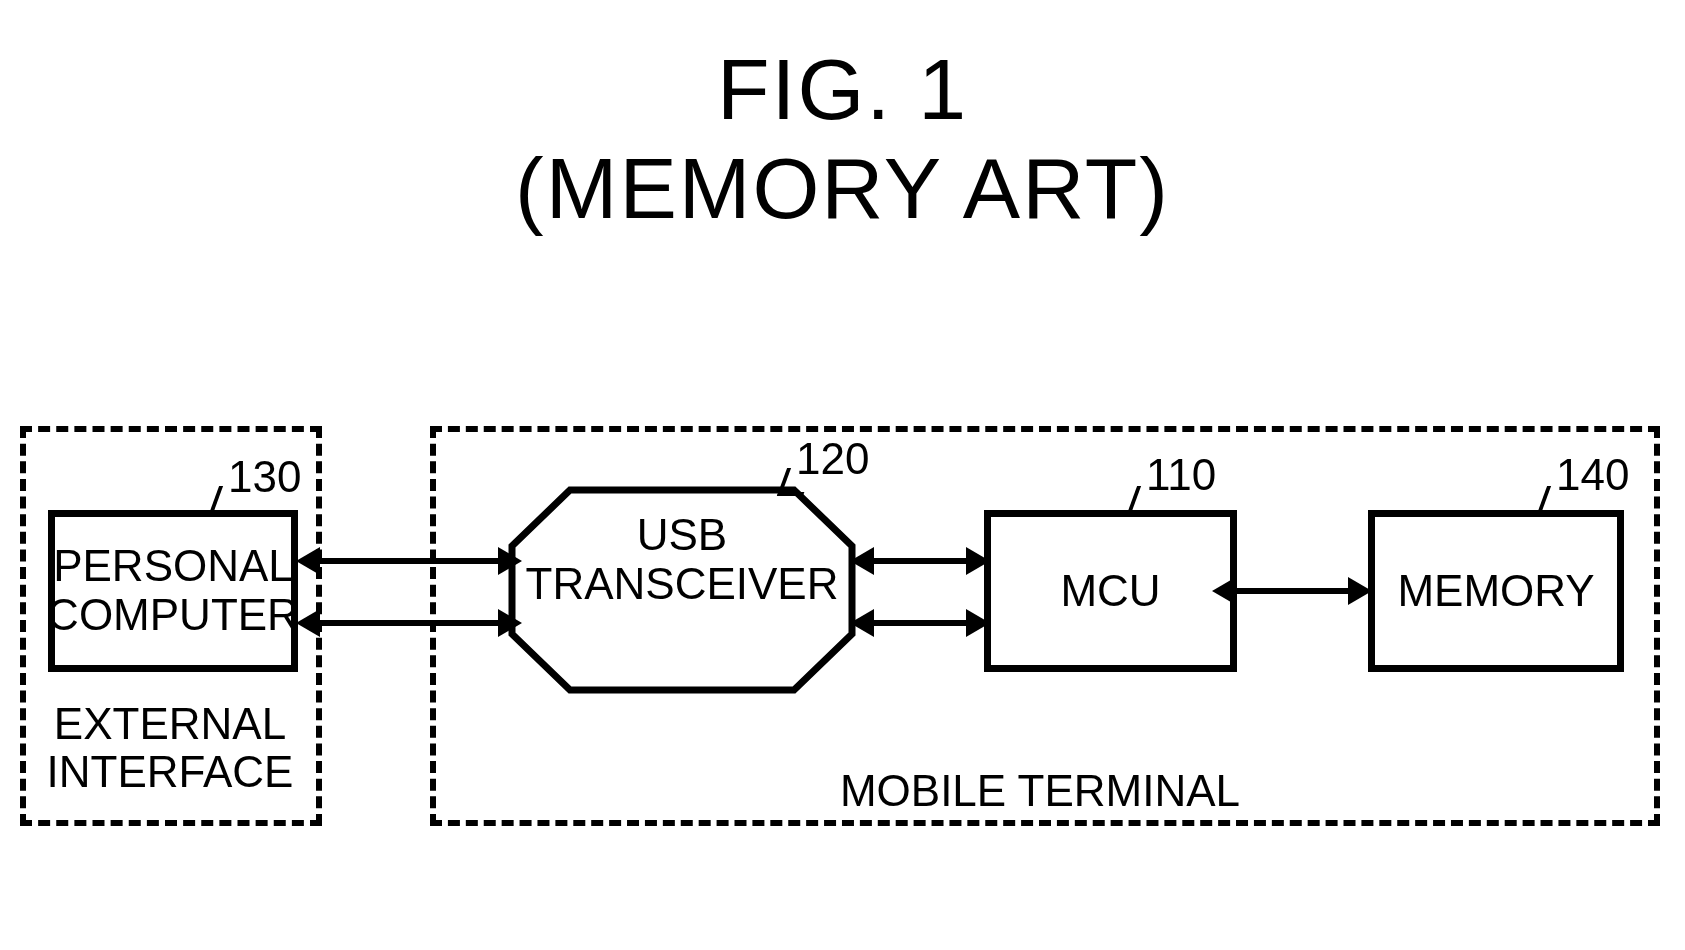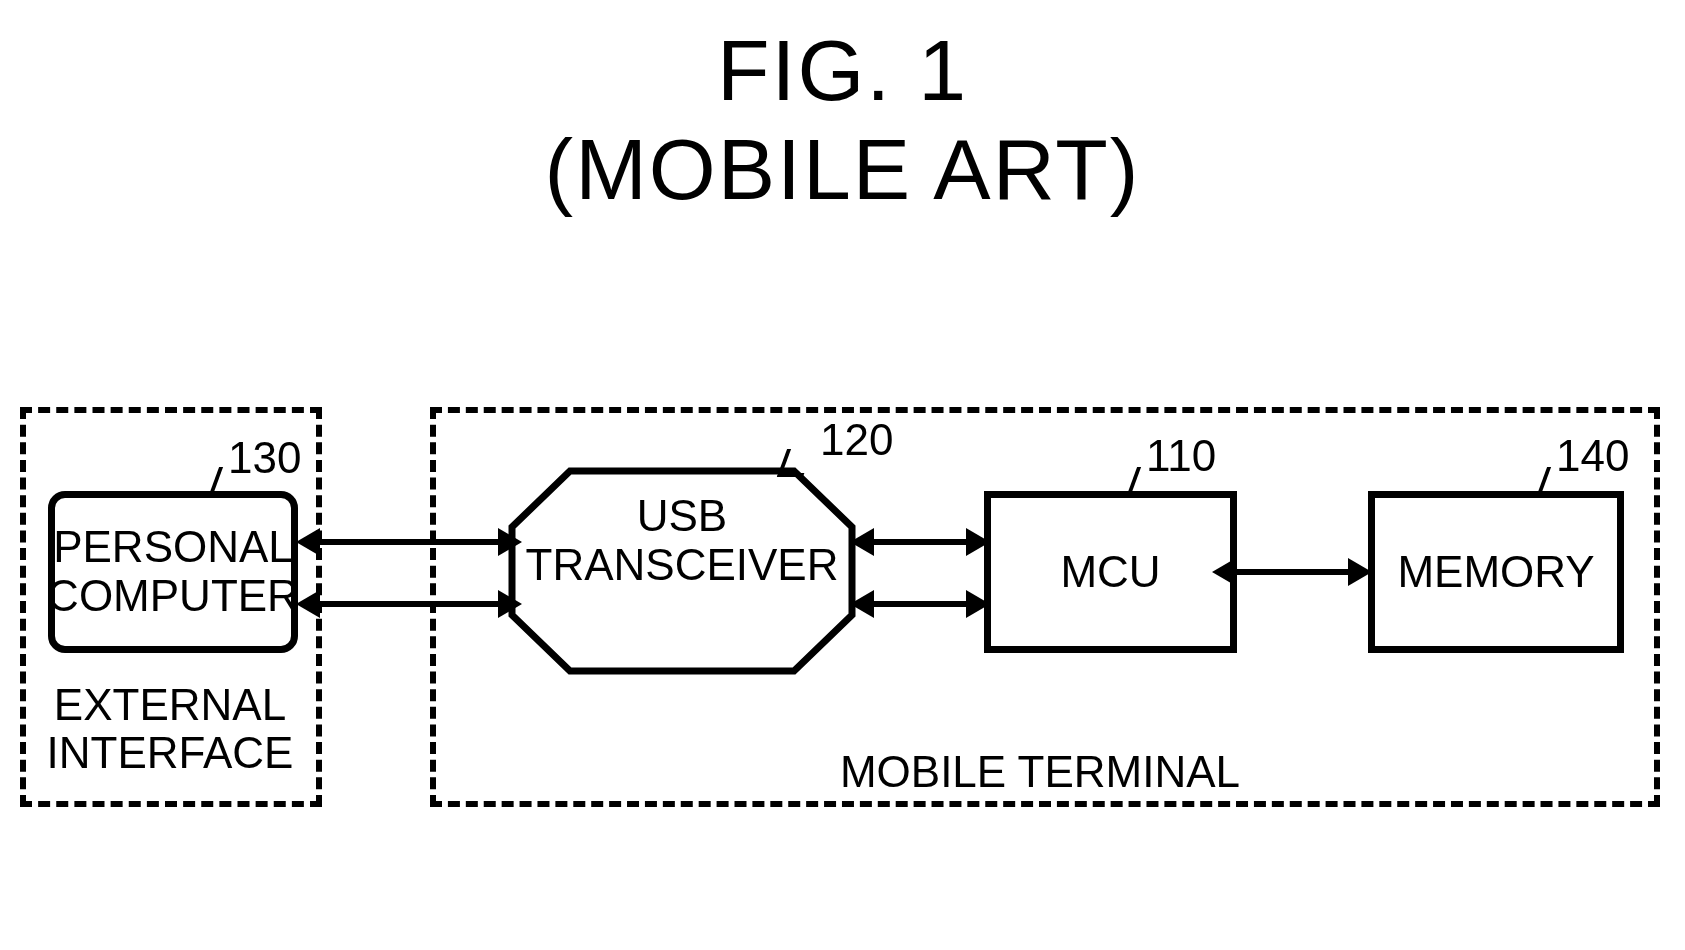--- a/index.html
+++ b/index.html
@@ -6,21 +6,21 @@
     margin: 0;
     padding: 0;
     width: 1685px;
     height: 950px;
     background: #ffffff;
     font-family: Arial, Helvetica, sans-serif;
     color: #000000;
   }
   .title-block {
     text-align: center;
-    padding-top: 21px;
+    padding-top: 40px;
     line-height: 1.15;
   }
   .title-line {
     font-size: 86px;
     letter-spacing: 2px;
     font-weight: 400;
   }
   .diagram {
     position: relative;
     width: 1685px;
@@ -95,46 +95,46 @@
   .arrowhead.right {
     border-width: 14px 0 14px 24px;
     border-color: transparent transparent transparent #000;
   }
 </style>
 </head>
 <body>
 
 <div class="title-block">
   <div class="title-line">FIG. 1</div>
-  <div class="title-line">(MOBILE ART)</div>
+  <div class="title-line">(MEMORY ART)</div>
 </div>
 
 <div class="diagram">
 
   <div class="dashed-box" style="left:20px; top:28px; width:302px; height:400px;"></div>
   <div class="group-label" style="left:40px; top:302px; width:260px; white-space:pre-line;">EXTERNAL
 INTERFACE</div>
 
   <div class="dashed-box" style="left:430px; top:28px; width:1230px; height:400px;"></div>
   <div class="group-label" style="left:820px; top:369px; width:440px;">MOBILE TERMINAL</div>
 
-  <div class="solid-block" style="left:48px; top:112px; width:250px; height:162px; white-space:pre-line;border-radius:17px;">PERSONAL
+  <div class="solid-block" style="left:48px; top:112px; width:250px; height:162px; white-space:pre-line;">PERSONAL
 COMPUTER</div>
   <div class="ref-tick" style="left:214px; top:88px;"></div>
   <div class="ref-label" style="left:228px; top:54px;">130</div>
 
   <div class="octagon" style="left:508px; top:88px; width:348px; height:148px;">
     <svg class="octagon-border" viewBox="0 0 348 208" preserveAspectRatio="none">
       <polygon points="62,4 286,4 344,60 344,148 286,204 62,204 4,148 4,60" fill="#ffffff" stroke="#000000" stroke-width="7"></polygon>
     </svg>
     <div style="position:relative; white-space:pre-line;">USB
 TRANSCEIVER</div>
   </div>
   <div class="ref-tick" style="left:782px; top:70px;"></div>
-  <div class="ref-label" style="left:820px; top:36px;">120</div>
+  <div class="ref-label" style="left:796px; top:36px;">120</div>
 
   <div class="solid-block" style="left:984px; top:112px; width:253px; height:162px;">MCU</div>
   <div class="ref-tick" style="left:1132px; top:88px;"></div>
   <div class="ref-label" style="left:1146px; top:52px;">110</div>
 
   <div class="solid-block" style="left:1368px; top:112px; width:256px; height:162px;">MEMORY</div>
   <div class="ref-tick" style="left:1542px; top:88px;"></div>
   <div class="ref-label" style="left:1556px; top:52px;">140</div>
 
   <div class="arrow-line" style="left:312px; top:160px; width:194px;"></div>

